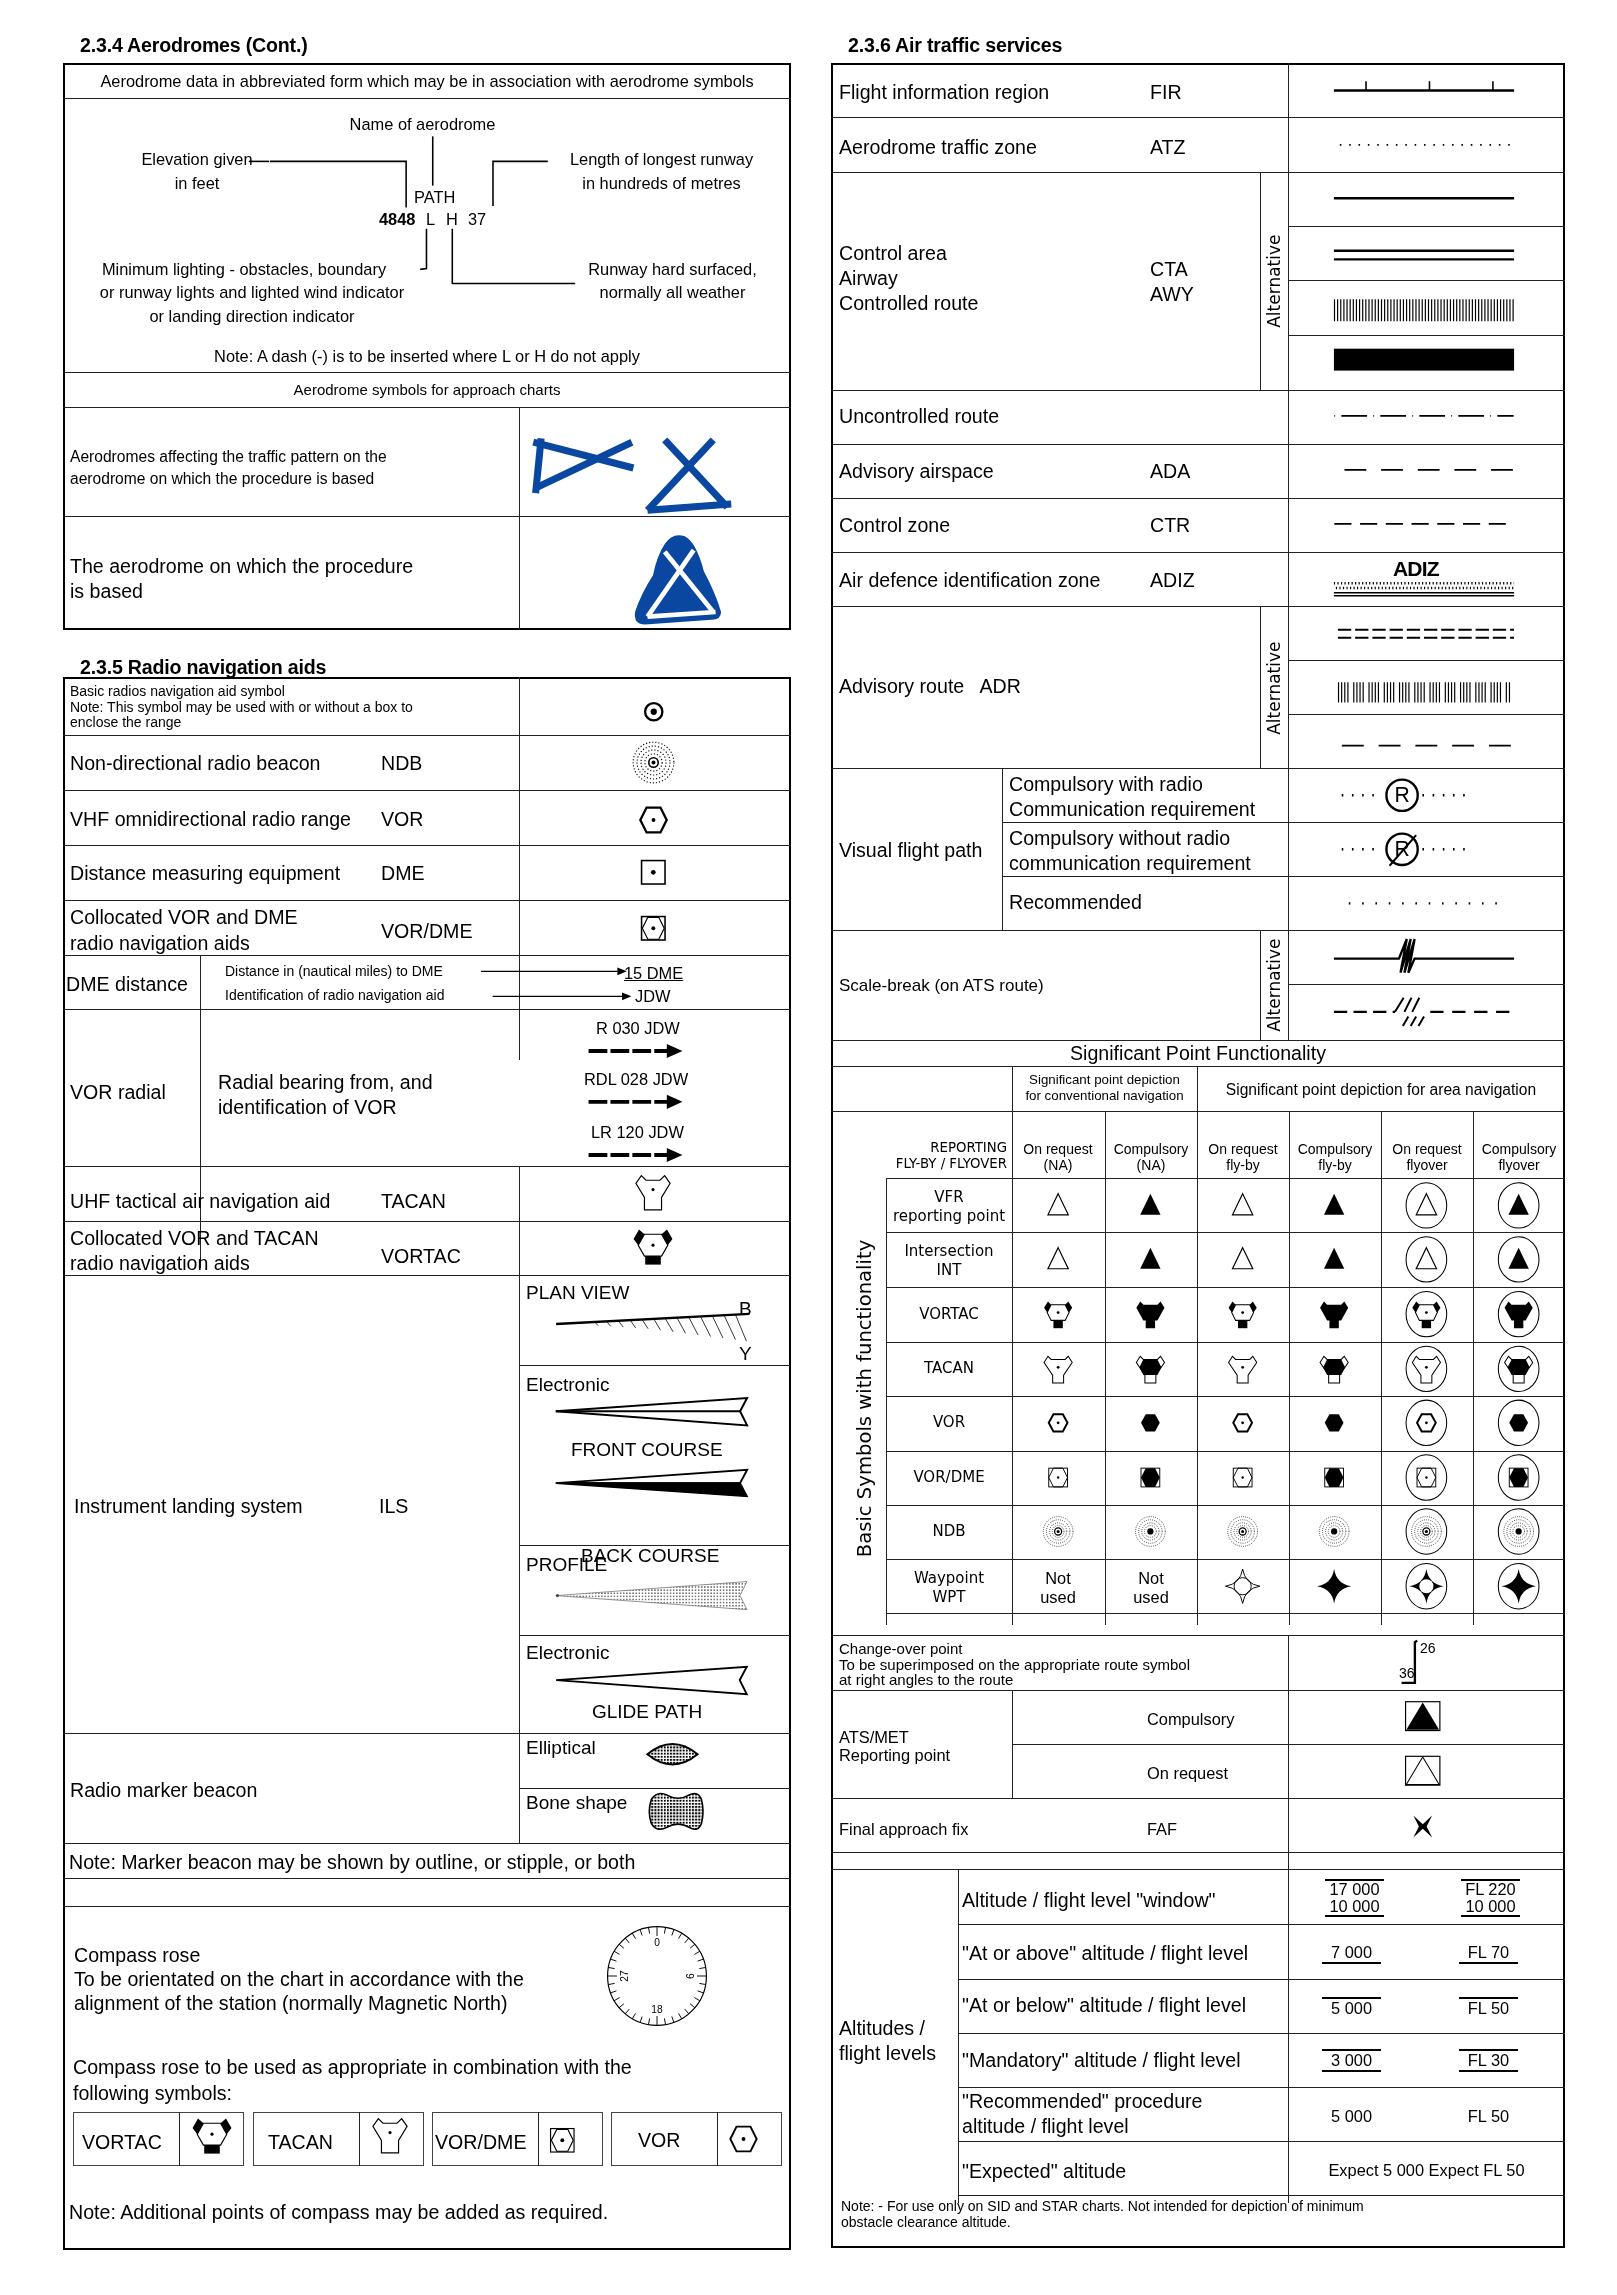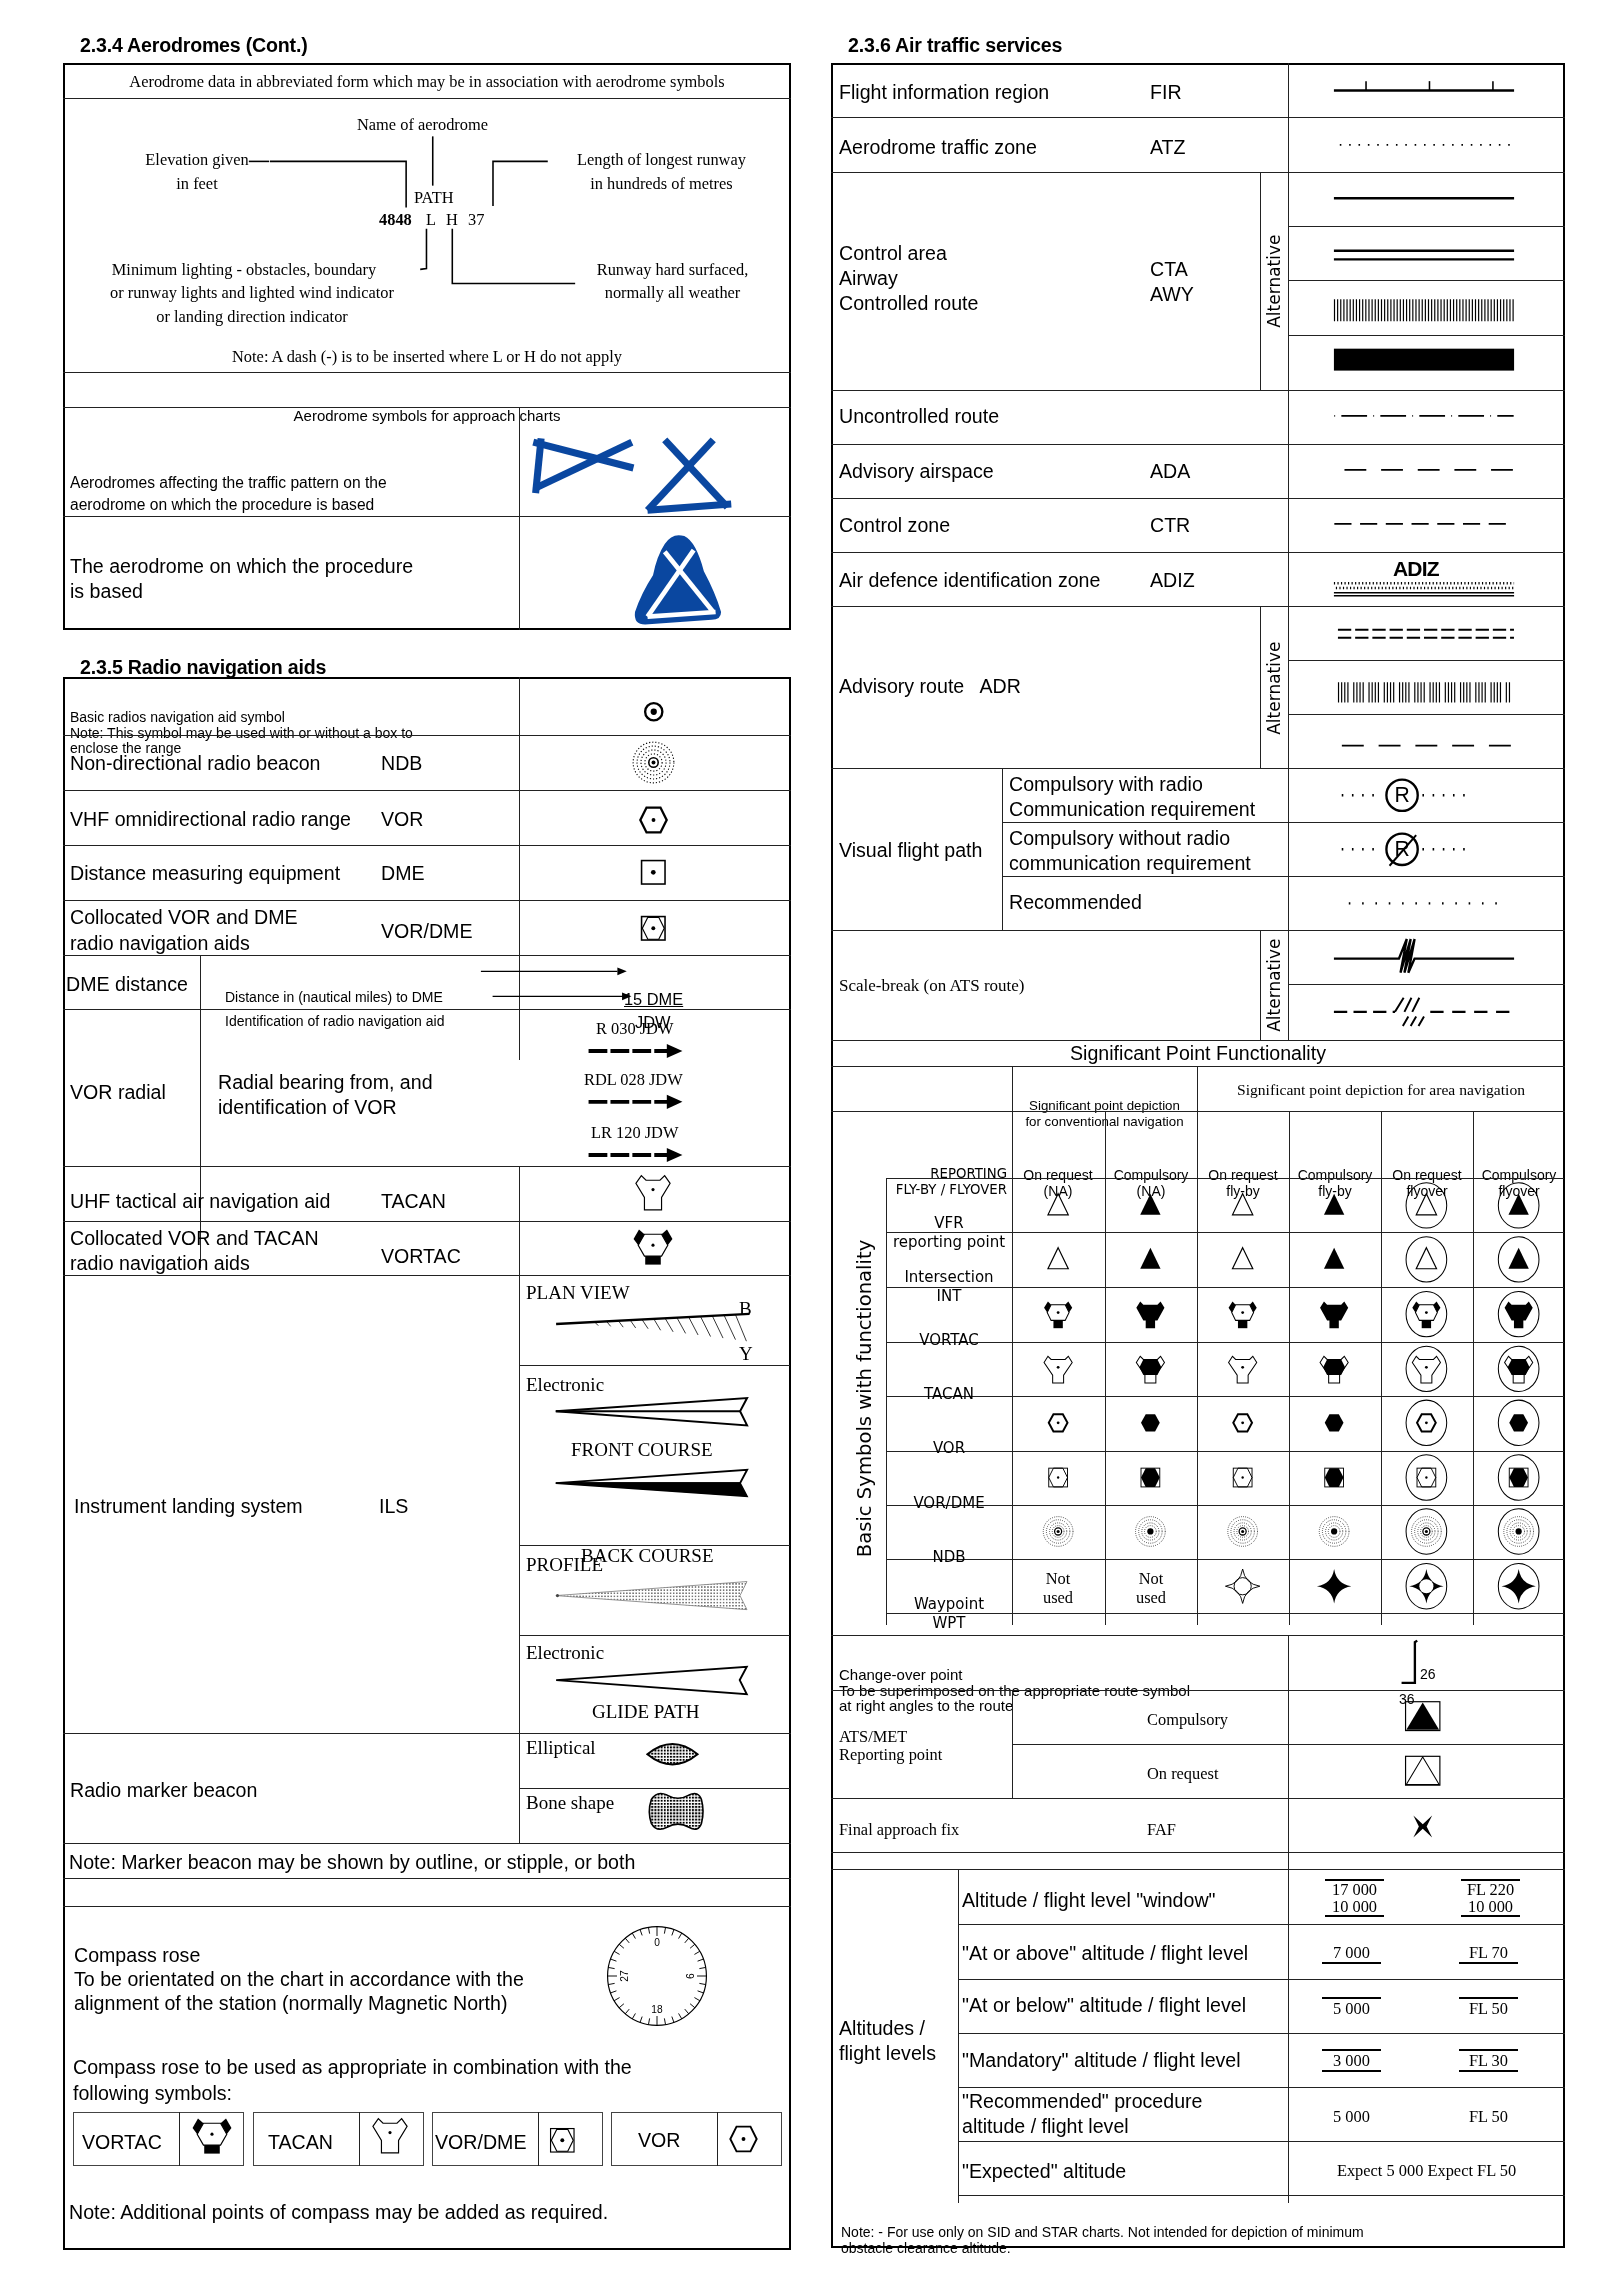--- a/index.html
+++ b/index.html
@@ -1,22 +1,22 @@
 <!DOCTYPE html>
 <html style="font-size:12.5px"><head>
 <meta charset="utf-8">
 <style>
   * { box-sizing: border-box; margin: 0; padding: 0; }
   html, body { width: 1617px; height: 2295px; background: #ffffff; overflow: hidden; }
   body { position: relative; font-family: "Liberation Sans", "DejaVu Sans", sans-serif; color: #000; }
   .abs { position: absolute; }
   .h { font-weight: bold; font-size: 19.6px; letter-spacing: -0.2px; margin-left: 16px; }
   .t { font-size: 19.6px; line-height: 24px; white-space: nowrap; }
-  .ts { font-size: 16.4px; line-height: 19px; white-space: nowrap; font-family: Liberation Serif, serif; }
-  .txs { font-size: 14px; line-height: 15.6px; white-space: nowrap; margin-top: 26px; }
+  .ts { font-size: 16.4px; line-height: 19px; white-space: nowrap; }
+  .txs { font-size: 14px; line-height: 15.6px; white-space: nowrap; }
   .ctr { text-align: center; }
   .box { border: 2.3px solid #000; }
   .hl { position: absolute; height: 0; border-top: 1.6px solid #222; }
   .vl { position: absolute; width: 0; border-left: 1.6px solid #222; }
   .vtext { position: absolute; transform: rotate(-90deg); transform-origin: center; white-space: nowrap; text-align: center; }
   svg { position: absolute; overflow: visible; }
 </style>
 </head>
 <body>
 

